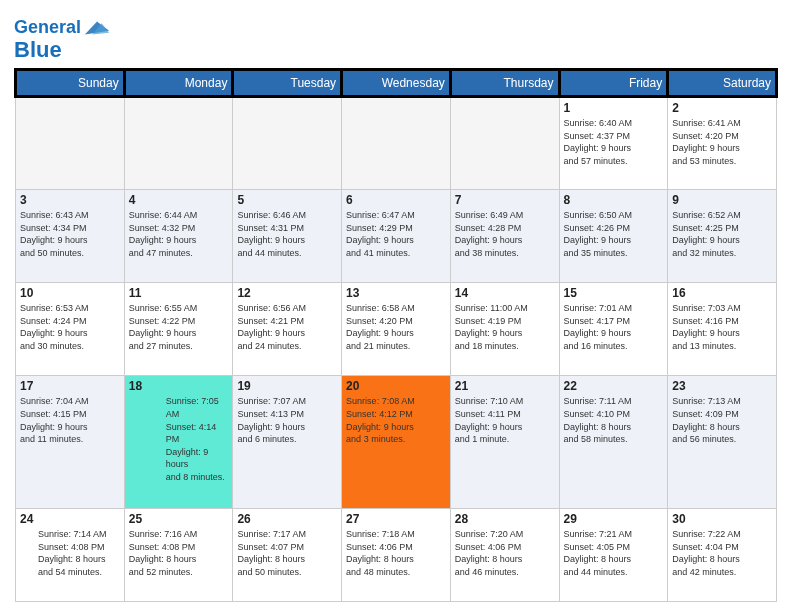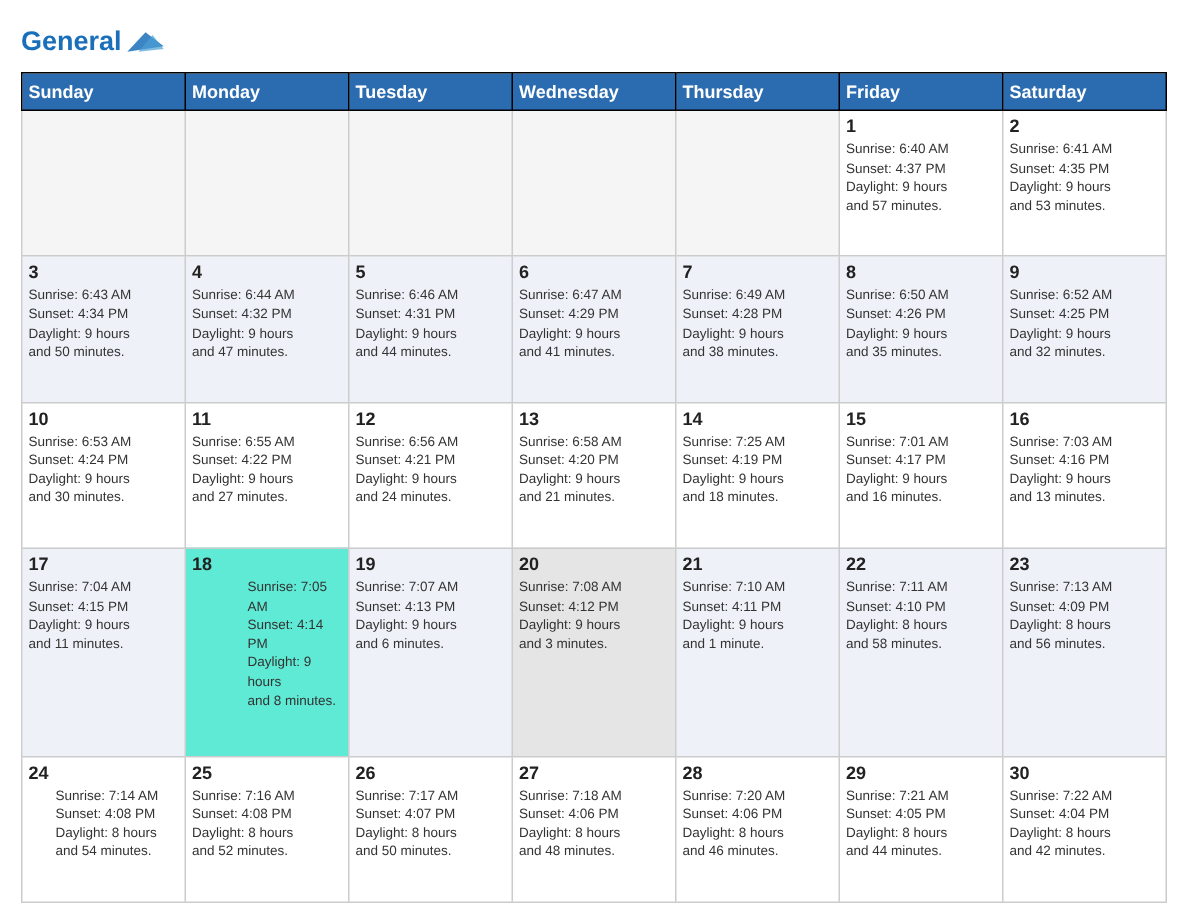--- a/index.html
+++ b/index.html
@@ -60,24 +60,24 @@
       flex: 1;
       border: 1px solid #ccc;
       border-collapse: collapse;
       width: 100%;
       table-layout: fixed;
     }
     .calendar th {
       background: #2b6cb0;
       color: #fff;
       font-size: 12px;
-      font-weight: bold;
+      font-weight: normal;
       padding: 5px 4px;
-      text-align: left;
-      border: 1px solid #000000;
+      text-align: right;
+      border: 3px solid #000000;
     }
     .calendar td {
       border: 1px solid #ccc;
       vertical-align: top;
       padding: 3px 4px;
       font-size: 9.5px;
       color: #333;
       height: 78px;
     }
     .calendar td.empty {
@@ -110,20 +110,23 @@
     <div class="logo">
       <div>
         <div style="display:flex;align-items:center;">
           <span class="logo-text">
             <span>General</span>
           </span>
           <svg class="logo-icon" viewBox="0 0 30 30" xmlns="http://www.w3.org/2000/svg">
             <polygon points="2,22 15,8 28,18" fill="#1a6fba" opacity="0.85"></polygon>
             <polygon points="10,22 20,10 28,20" fill="#4a9fd4" opacity="0.7"></polygon>
           </svg>
+        </div>
+        <div style="display:flex;align-items:center;margin-top:-4px;">
+          <span class="logo-text" style="color:#1a6fba;font-size:22px;font-weight:bold;">Blue</span>
         </div>
       </div>
     </div>
     <div class="title-block">
       <div class="month-title"></div>
       <div class="location"></div>
     </div>
   </div>
 
   <table class="calendar">
@@ -148,21 +151,21 @@
           <td style="background: rgb(255, 255, 255);">
             <span class="day-num">1</span>
             <div class="day-info" style="white-space: pre-line;">Sunrise: 6:40 AM
 Sunset: 4:37 PM
 Daylight: 9 hours
 and 57 minutes.</div>
           </td>
           <td style="background: rgb(255, 255, 255);">
             <span class="day-num">2</span>
             <div class="day-info" style="white-space: pre-line;">Sunrise: 6:41 AM
-Sunset: 4:35 PM
+Sunset: 4:20 PM
 Daylight: 9 hours
 and 53 minutes.</div>
           </td>
         </tr>
         <tr>
           <td style="background: rgb(238, 242, 248);">
             <span class="day-num">3</span>
             <div class="day-info" style="white-space: pre-line;">Sunrise: 6:43 AM
 Sunset: 4:34 PM
 Daylight: 9 hours
@@ -235,21 +238,21 @@
           </td>
           <td style="background: rgb(255, 255, 255);">
             <span class="day-num">13</span>
             <div class="day-info" style="white-space: pre-line;">Sunrise: 6:58 AM
 Sunset: 4:20 PM
 Daylight: 9 hours
 and 21 minutes.</div>
           </td>
           <td style="background: rgb(255, 255, 255);">
             <span class="day-num">14</span>
-            <div class="day-info" style="white-space: pre-line;">Sunrise: 7:25 AM
+            <div class="day-info" style="white-space: pre-line;">Sunrise: 11:00 AM
 Sunset: 4:19 PM
 Daylight: 9 hours
 and 18 minutes.</div>
           </td>
           <td style="background: rgb(255, 255, 255);">
             <span class="day-num">15</span>
             <div class="day-info" style="white-space: pre-line;">Sunrise: 7:01 AM
 Sunset: 4:17 PM
 Daylight: 9 hours
 and 16 minutes.</div>
@@ -277,21 +280,21 @@
 Daylight: 9 hours
 and 8 minutes.</div>
           </td>
           <td style="background: rgb(238, 242, 248);">
             <span class="day-num">19</span>
             <div class="day-info" style="white-space: pre-line;">Sunrise: 7:07 AM
 Sunset: 4:13 PM
 Daylight: 9 hours
 and 6 minutes.</div>
           </td>
-          <td style="background: #e5e5e5;">
+          <td style="background: #f97316;">
             <span class="day-num">20</span>
             <div class="day-info" style="white-space: pre-line;">Sunrise: 7:08 AM
 Sunset: 4:12 PM
 Daylight: 9 hours
 and 3 minutes.</div>
           </td>
           <td style="background: rgb(238, 242, 248);">
             <span class="day-num">21</span>
             <div class="day-info" style="white-space: pre-line;">Sunrise: 7:10 AM
 Sunset: 4:11 PM

